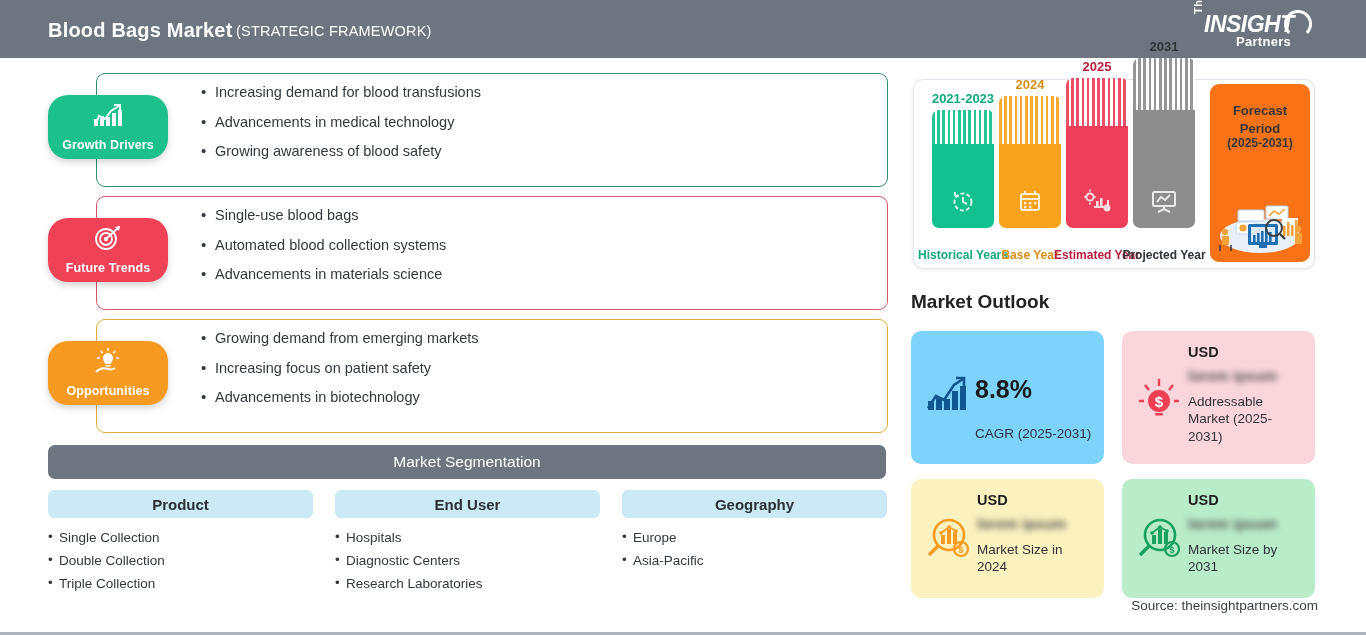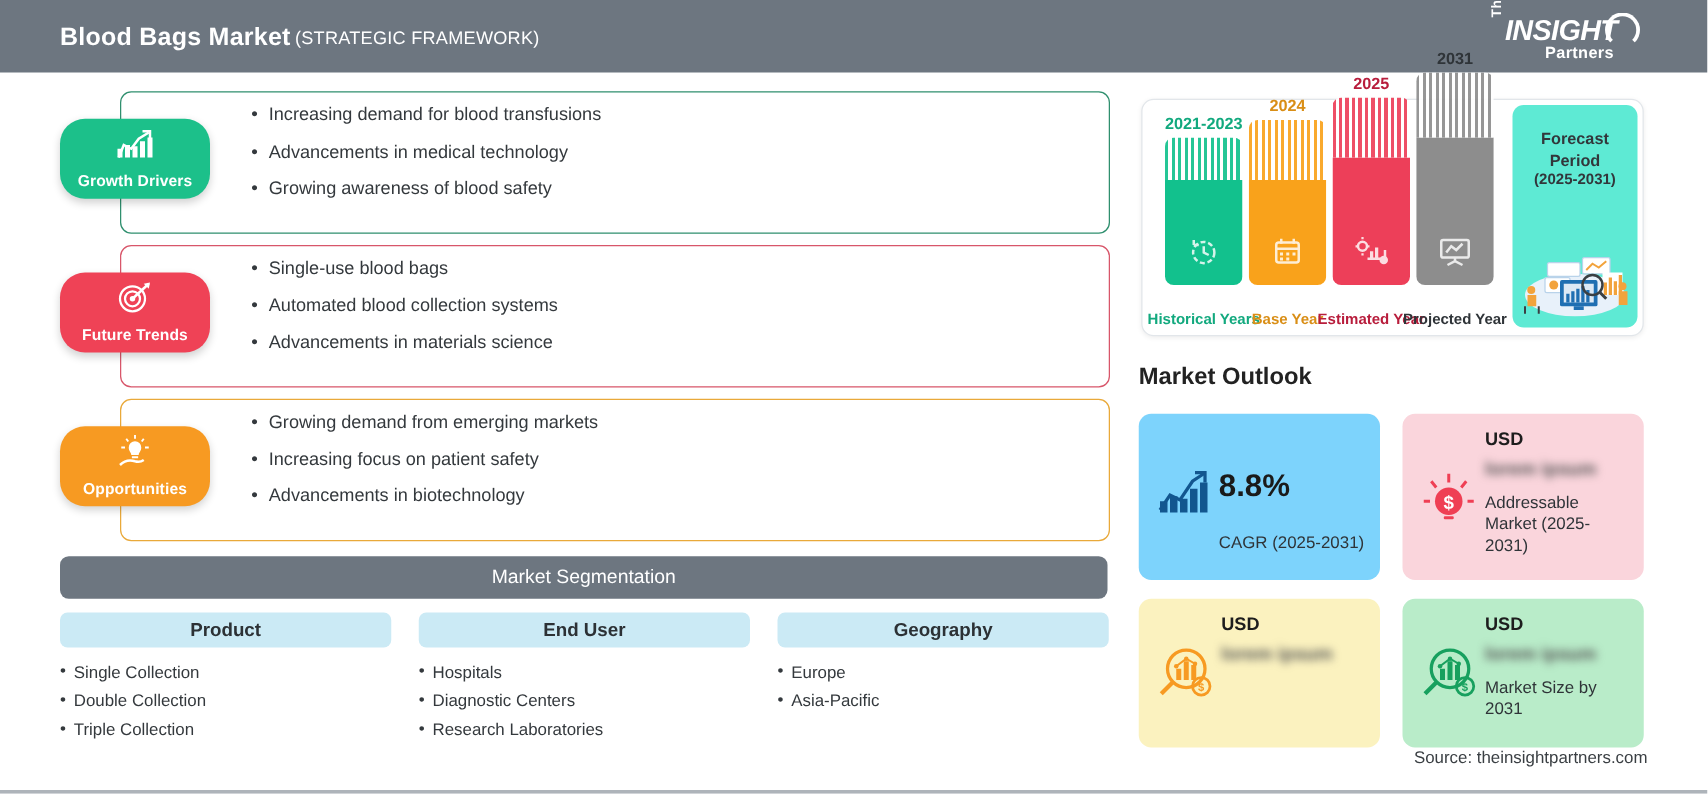--- a/index.html
+++ b/index.html
@@ -57,21 +57,21 @@
 
   
   .tl-card{position:absolute;left:913px;top:79px;width:400px;height:188px;background:#fff;
            border:1px solid #e2e6ea;border-radius:10px;box-shadow:0 1px 4px rgba(0,0,0,.07);}
   .tl-bar{position:absolute;bottom:40px;width:62px;border-radius:7px;overflow:hidden;}
   .tl-solid{position:absolute;left:0;right:0;bottom:0;}
   .tl-stripe{position:absolute;left:0;right:0;top:0;}
   .tl-year{position:absolute;font-size:13px;font-weight:bold;text-align:center;width:90px;}
   .tl-name{position:absolute;bottom:6px;width:90px;text-align:center;font-size:12px;font-weight:bold;line-height:1.18;}
   .tl-icon{position:absolute;left:0;right:0;bottom:14px;display:flex;justify-content:center;opacity:.82;}
-  .fc-panel{position:absolute;right:4px;top:4px;width:100px;height:178px;background:#5eead4;border-radius:9px;}
+  .fc-panel{position:absolute;right:4px;top:4px;width:100px;height:178px;background:#f97316;border-radius:9px;}
   .fc-t{position:absolute;left:0;right:0;top:18px;text-align:center;font-size:13px;font-weight:bold;color:#32373b;line-height:1.35;}
   .fc-y{position:absolute;left:0;right:0;top:52px;text-align:center;font-size:12px;font-weight:bold;color:#32373b;}
   .fc-img{position:absolute;left:4px;bottom:8px;width:92px;height:58px;}
 
   
   .mo-title{position:absolute;left:911px;top:291px;font-size:19px;font-weight:bold;color:#222;}
   .mo-card{position:absolute;border-radius:10px;}
   .mo1{left:911px;top:331px;width:193px;height:133px;background:#7dd3fc;}
   .mo2{left:1122px;top:331px;width:193px;height:133px;background:#fad5dc;}
   .mo3{left:911px;top:479px;width:193px;height:119px;background:#fbf2bf;}
@@ -346,20 +346,21 @@
       <circle cx="16" cy="18" r="1.8" fill="#f79a22"></circle>
       <circle cx="24" cy="12" r="1.8" fill="#f79a22"></circle>
       <circle cx="31" cy="16" r="1.8" fill="#f79a22"></circle>
       <path d="M13 31 L4 40" stroke="#f79a22" stroke-width="3.4"></path>
       <circle cx="36" cy="34" r="7" fill="none" stroke="#f79a22" stroke-width="2.2"></circle>
       <text x="36" y="38" font-size="9" font-weight="bold" fill="#f79a22" text-anchor="middle" font-family="Liberation Sans, sans-serif">$</text>
     </svg>
   </div>
   <div class="mo-usd" style="left:66px;top:13px;">USD</div>
   <div class="blur" style="left:66px;top:36px;">lorem ipsum</div>
+  <div class="mo-cap" style="left:66px;top:62px;width:114px;">Market Size in 2024</div>
 </div>
 
 <div class="mo-card mo4">
   <div class="mo-ico" style="top:36px;">
     <svg width="50" height="48" viewBox="0 0 50 48">
       <circle cx="24" cy="20" r="15" fill="none" stroke="#17a05e" stroke-width="2.6"></circle>
       <rect x="16" y="20" width="4" height="9" fill="#17a05e"></rect>
       <rect x="22" y="14" width="4" height="15" fill="#17a05e"></rect>
       <rect x="28" y="17" width="4" height="12" fill="#17a05e"></rect>
       <path d="M16 18 L24 12 L31 16" stroke="#17a05e" stroke-width="1.6" fill="none"></path>

